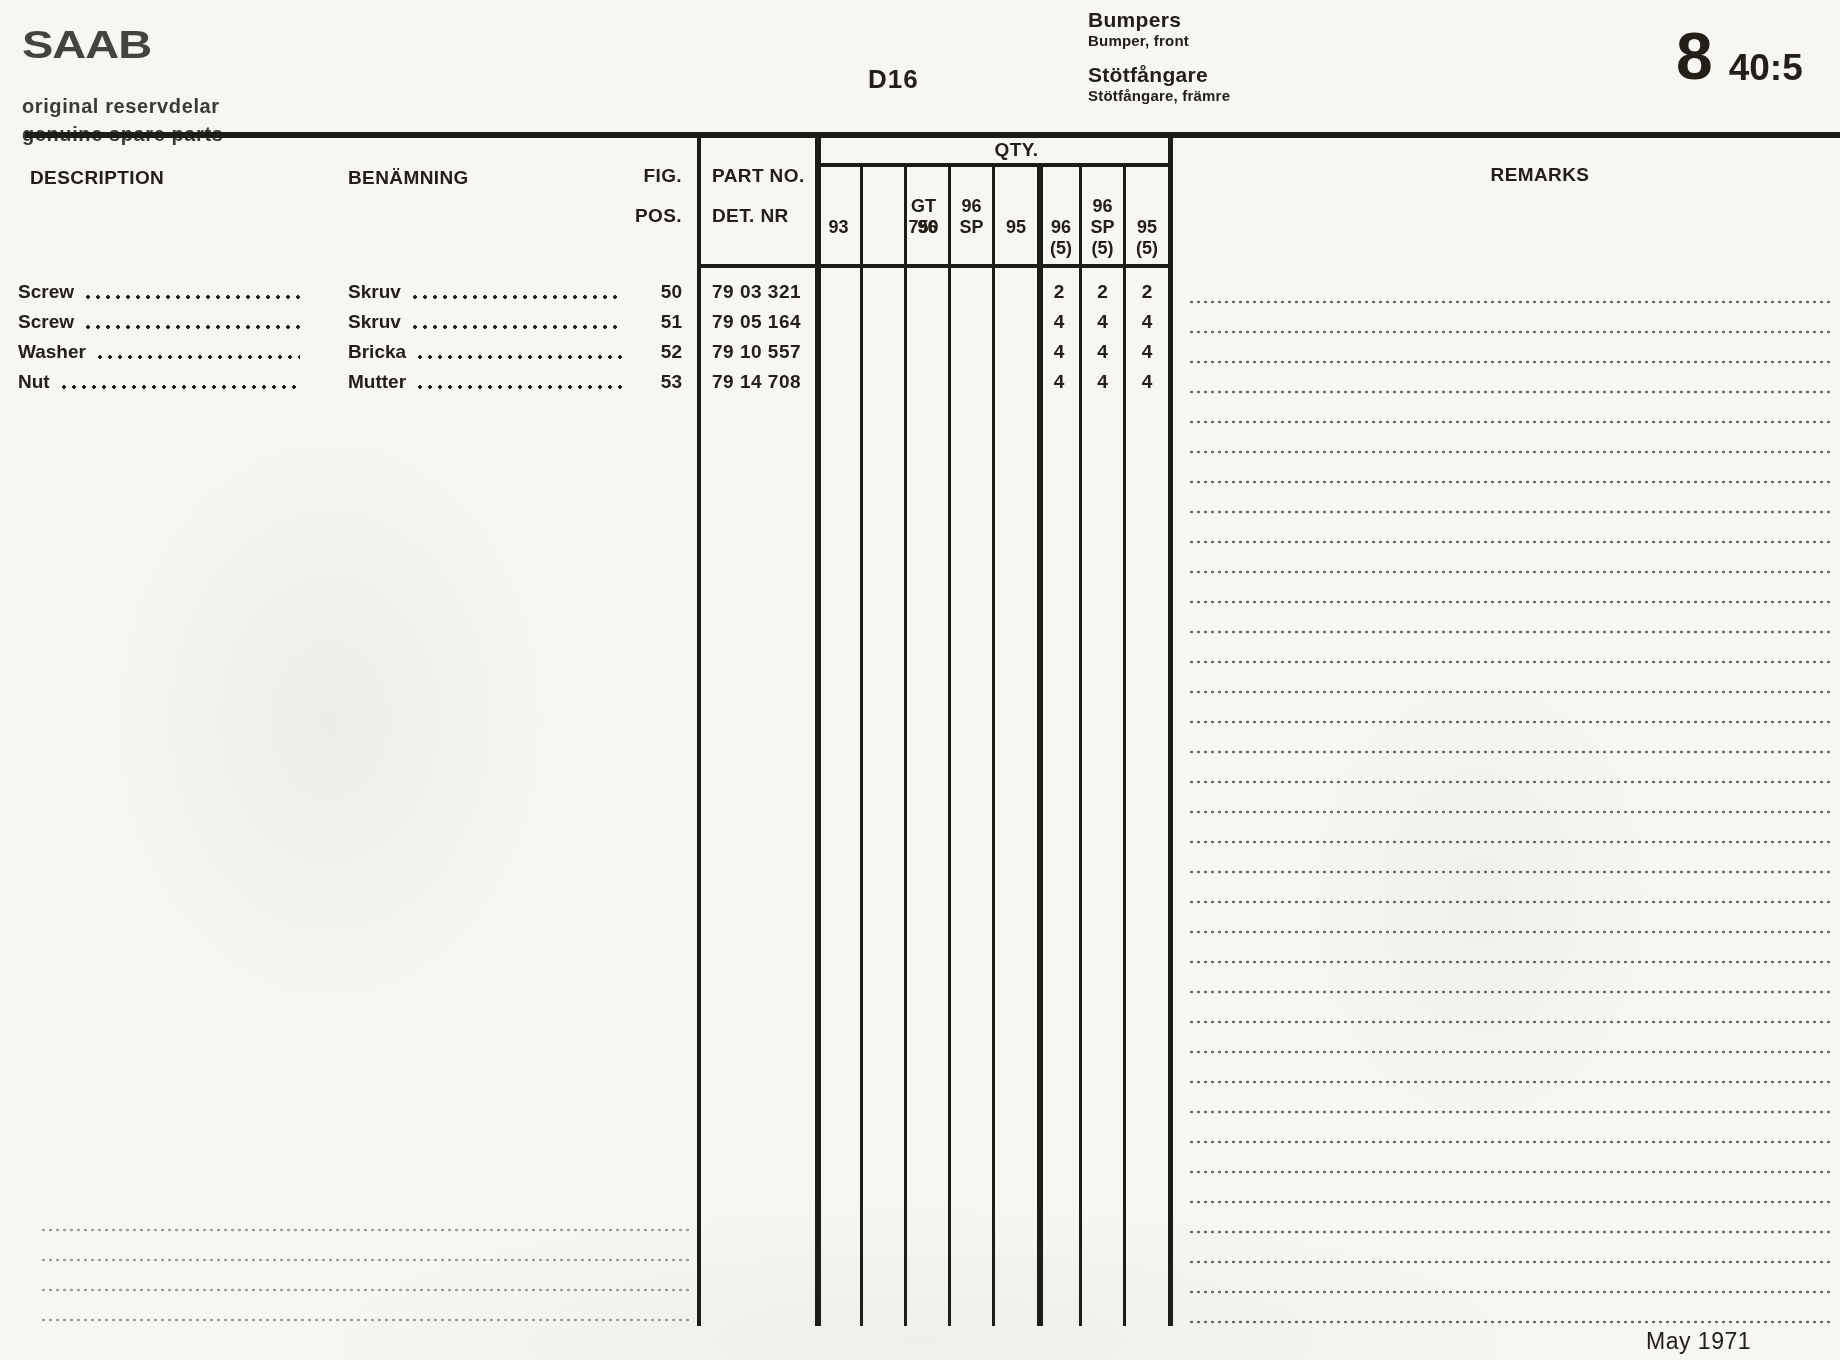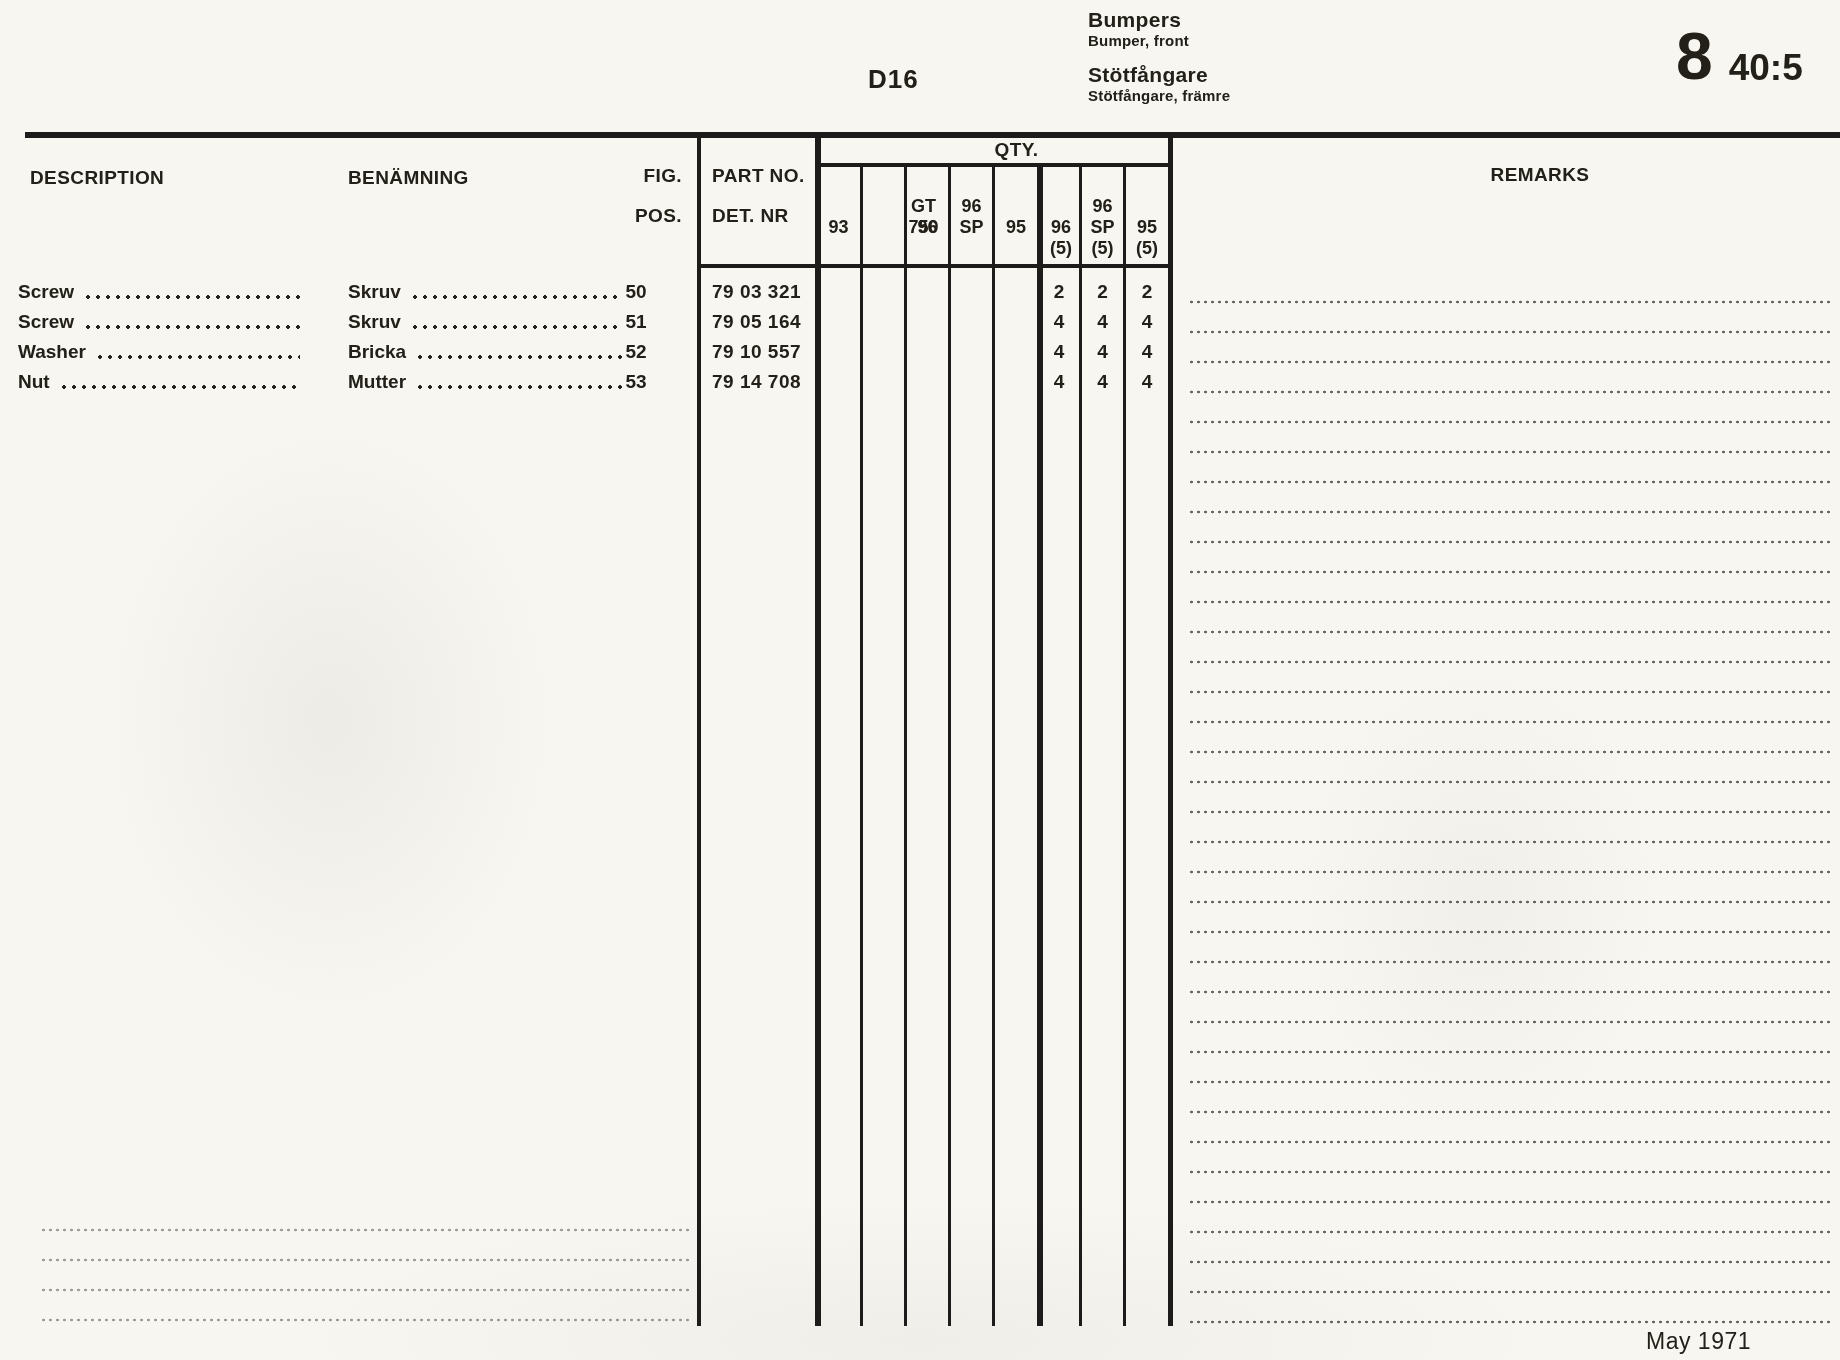--- a/index.html
+++ b/index.html
@@ -26,40 +26,45 @@
   .vline,.hline{position:absolute;background:#1d1c1a;}
   
   .hlabel{position:absolute;font-size:19px;font-weight:bold;letter-spacing:.4px;white-space:nowrap;}
   .qcell{position:absolute;height:100px;}
   .qcell span{position:absolute;left:0;width:100%;text-align:center;font-size:18px;font-weight:bold;white-space:nowrap;}
   .qh-a{top:30px;} .qh-b{top:51px;} .qh-c{top:72px;}
   
   .prow{position:absolute;left:0;width:1840px;height:24px;font-size:19px;font-weight:bold;}
   .cell-desc{position:absolute;left:18px;width:284px;display:flex;align-items:flex-end;}
   .cell-ben{position:absolute;left:348px;width:276px;display:flex;align-items:flex-end;}
-  .cell-fig{position:absolute;left:590px;width:92px;text-align:center;}
+  .cell-fig{position:absolute;left:590px;width:92px;text-align:right;}
   .cell-part{position:absolute;left:712px;width:120px;letter-spacing:.5px;}
   .cell-q6{position:absolute;left:1041px;width:36px;text-align:center;}
   .cell-q7{position:absolute;left:1082px;width:41px;text-align:center;}
   .cell-q8{position:absolute;left:1126px;width:42px;text-align:center;}
   .leader{flex:1;height:6px;margin:0 2px 3px 9px;
     background-image:radial-gradient(circle,#24231f 1.8px,transparent 2.1px);
     background-size:10px 6px;background-position:0 50%;background-repeat:repeat-x;}
   
   .remark-line{position:absolute;height:4px;opacity:.8;
     background-image:radial-gradient(circle,rgba(50,48,44,.9) 1.1px,rgba(50,48,44,.25) 1.5px,transparent 1.8px);
     background-size:7px 4px;background-position:0 50%;background-repeat:repeat-x;}
   .left-line{opacity:.5;}
   .footer-date{font-size:23px;font-weight:normal;letter-spacing:.5px;}
 </style>
 </head>
 <body>
 
 <div id="page">
 
+  <div class="abs" style="left:22px;top:22px;">
+    <div class="logo-brand">SAAB</div>
+    <div class="logo-sub" style="margin-top:18px;">original reservdelar</div>
+    <div class="logo-sub" style="margin-top:5px;">genuine spare parts</div>
+  </div>
 
   <div class="abs doc-code" style="left:868px;top:64px;">D16</div>
 
   <div class="abs" style="left:1088px;top:8px;">
     <div class="ttl-big">Bumpers</div>
     <div class="ttl-small">Bumper, front</div>
     <div class="ttl-big" style="margin-top:14px;">Stötfångare</div>
     <div class="ttl-small">Stötfångare, främre</div>
   </div>
 

